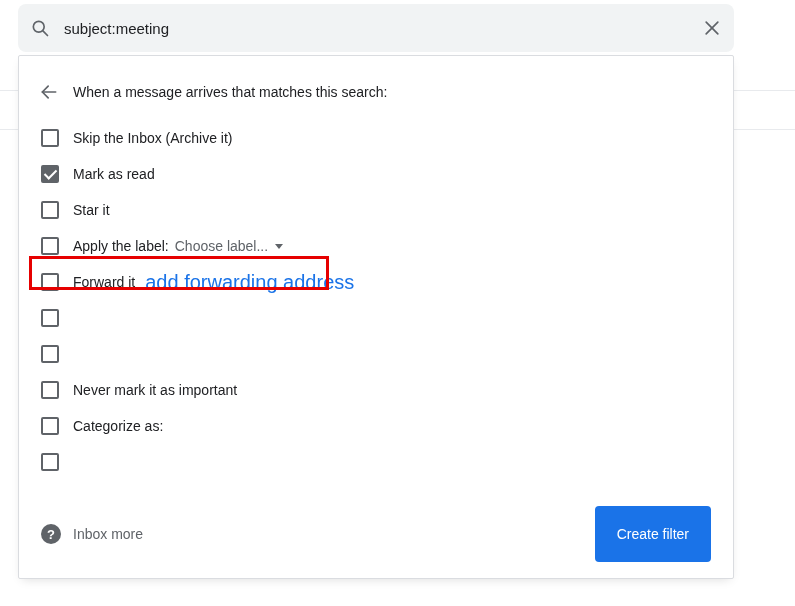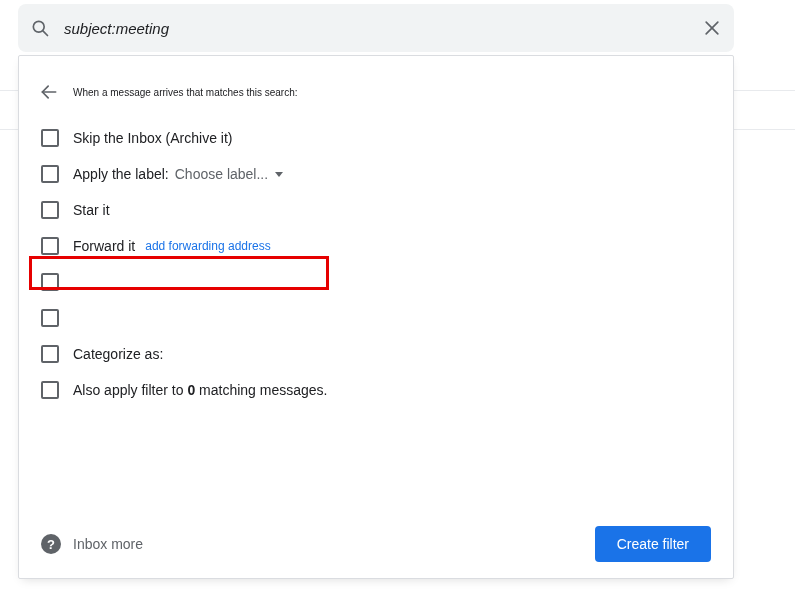--- a/index.html
+++ b/index.html
@@ -10,21 +10,21 @@
     color: #3c4043;
     font-size: 14px;
   }
   .canvas { width: 795px; height: 606px; position: relative; }
   .bg-line {
     position: absolute; left: 0; right: 0; height: 1px; background: #e8eaed;
   }
   .searchbar {
     position: absolute; left: 18px; top: 4px; width: 716px; height: 48px;
     background: #f1f3f4; border-radius: 8px;
-    display: flex; align-items: center; padding: 8px 12px; font-style: italic;
+    display: flex; align-items: center; padding: 8px 12px;
   }
   .searchbar .sicon { color: #5f6368; display: flex; align-items: center; }
   .searchbar .query {
     flex: 1; margin: 0 14px; color: #202124; font-size: 15px;
   }
   .searchbar .xicon { color: #5f6368; display: flex; align-items: center; cursor: pointer; }
 
   .card {
     position: absolute; left: 18px; top: 55px; width: 716px; height: 524px;
     background: #fff; border: 1px solid #dadce0; border-radius: 2px;
@@ -34,21 +34,21 @@
 
   .header-row {
     display: flex; align-items: center;
     padding: 20px 18px 16px 18px;
     color: #202124;
   }
   .back-btn {
     width: 24px; height: 24px; display: flex; align-items: center; justify-content: center;
     color: #5f6368; margin-right: 12px;
   }
-  .header-text { font-size: 10px; color: #202124; }
+  .header-text { font-size: 14px; color: #202124; }
 
   .option-list { padding: 0 0 0 22px; text-align: right; }
   .option-row {
     display: flex; align-items: center; height: 36px; position: relative;
   }
   .checkbox {
     width: 18px; height: 18px; border: 2px solid #5f6368; border-radius: 2px;
     margin-right: 14px; background: #fff; flex-shrink: 0;
     position: relative;
   }
@@ -67,40 +67,40 @@
     background: rgba(95,99,104,0.12); z-index: -1;
   }
   .option-label { color: #202124; font-size: 14px; white-space: nowrap; }
   .option-extra {
     color: #5f6368; margin-left: 6px; display: inline-flex; align-items: center;
     font-size: 14px;
   }
   .dropdown-arrow {
     margin-left: 6px; display: inline-flex;
   }
-  .link { color: #1a73e8; cursor: pointer; margin-left: 10px; font-size: 12px; }
+  .link { color: #1a73e8; cursor: pointer; margin-left: 10px; font-size: 20px; }
   .highlight-box {
     position: absolute; border: 3px solid #e60000; z-index: 5; pointer-events: none;
   }
 
   .footer {
     position: absolute; bottom: 16px; left: 22px; right: 22px;
     display: flex; align-items: center; justify-content: space-between;
   }
   .learn-more {
     display: flex; align-items: center; color: #5f6368; font-weight: 500;
   }
   .help-icon {
     width: 20px; height: 20px; border-radius: 50%; background: #5f6368;
     color: #fff; font-weight: bold; font-size: 13px;
     display: flex; align-items: center; justify-content: center; margin-right: 12px;
   }
   .create-btn {
     background: #1a73e8; color: #fff; border: none; border-radius: 4px;
-    padding: 10px 22px; font-size: 14px; font-weight: 500; cursor: pointer;
+    padding: 20px 22px; font-size: 14px; font-weight: 500; cursor: pointer;
   }
   .count-inline { display: inline; }
   .count-inline .bold { font-weight: 700; }
 </style>
 </head>
 <body>
 
 <div class="canvas">
   <div class="bg-line" style="top:90px;"></div>
   <div class="bg-line" style="top:129px;"></div>
@@ -133,65 +133,71 @@
         <span class="header-text">When a message arrives that matches this search:</span>
       </div>
 
       <div class="option-list">
 
         <div class="option-row">
           <div class="checkbox"></div>
           <span class="option-label">Skip the Inbox (Archive it)</span>
         </div>
 
+        <div class="option-row">
+          <div class="focus-circle"></div>
+          <div class="checkbox checked"></div>
+          <span class="option-label">Mark as read</span>
+        </div>
+
+        <div class="option-row">
+          <div class="checkbox"></div>
+          <span class="option-label">Star it</span>
+        </div>
 
         <div class="option-row">
           <div class="checkbox"></div>
           <span class="option-label">Apply the label:</span>
           <span class="option-extra">
             <span>Choose label...</span>
             <span class="dropdown-arrow">
               <svg width="10" height="10" viewBox="0 0 10 10">
                   <polygon points="1,3 9,3 5,8" fill="#5f6368"></polygon>
                 </svg>
             </span>
           </span>
         </div>
 
         <div class="option-row">
           <div class="checkbox"></div>
-          <span class="option-label">Star it</span>
-        </div>
-
-        <div class="option-row">
-          <div class="checkbox"></div>
           <span class="option-label">Forward it</span>
           <span class="link">add forwarding address</span>
         </div>
 
 
         <div class="option-row">
           <div class="checkbox"></div>
         </div>
 
         <div class="option-row">
           <div class="checkbox"></div>
         </div>
 
+        <div class="option-row">
+          <div class="checkbox"></div>
+          <span class="option-label">Never mark it as important</span>
+        </div>
 
         <div class="option-row">
           <div class="checkbox"></div>
           <span class="option-label">Categorize as:</span>
         </div>
 
         <div class="option-row">
           <div class="checkbox"></div>
-          <span class="option-label count-inline">
-            <span>Also apply filter to </span><span class="bold">0</span><span> matching messages.</span>
-          </span>
         </div>
 
       </div>
 
       <div class="highlight-box" style="left:10px; top:200px; width:300px; height:34px;"></div>
 
       <div class="footer">
         <div class="learn-more">
           <div class="help-icon">?</div>
           <span>Inbox more</span>

